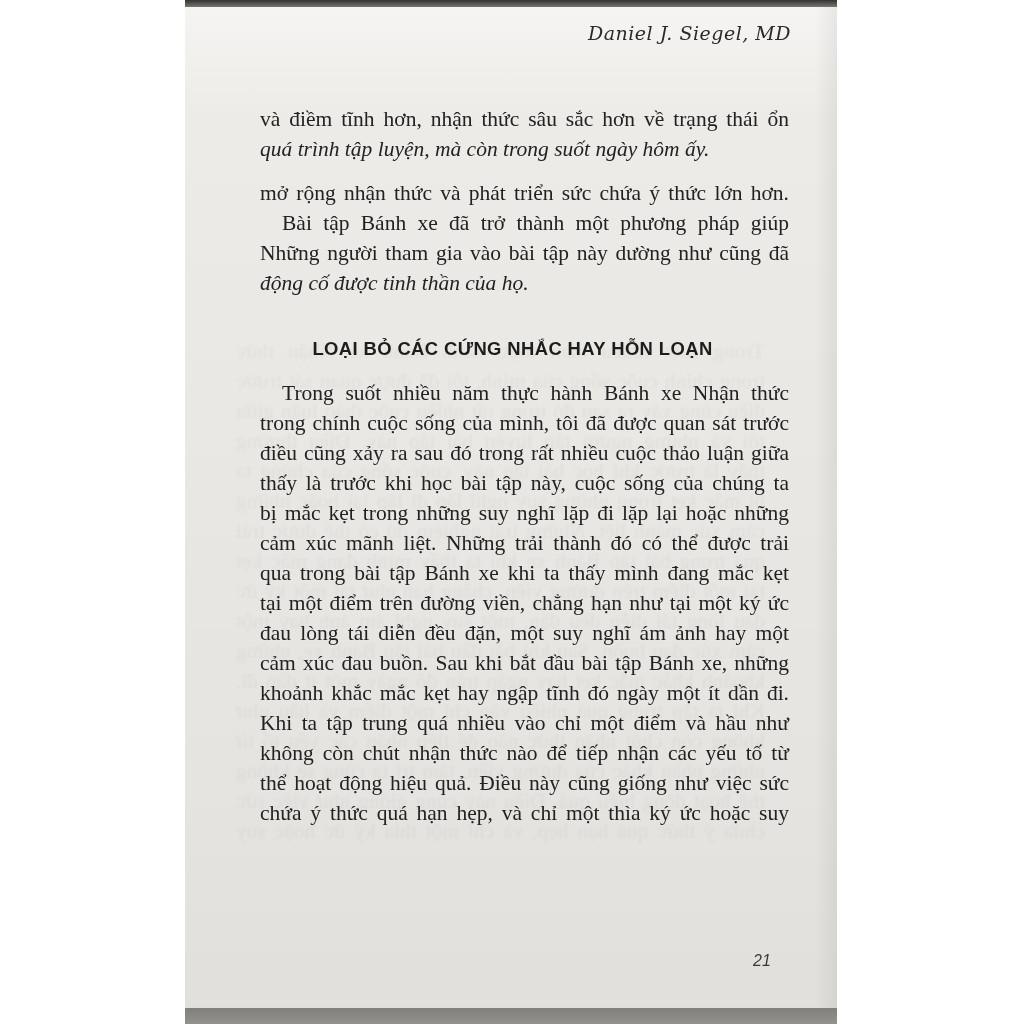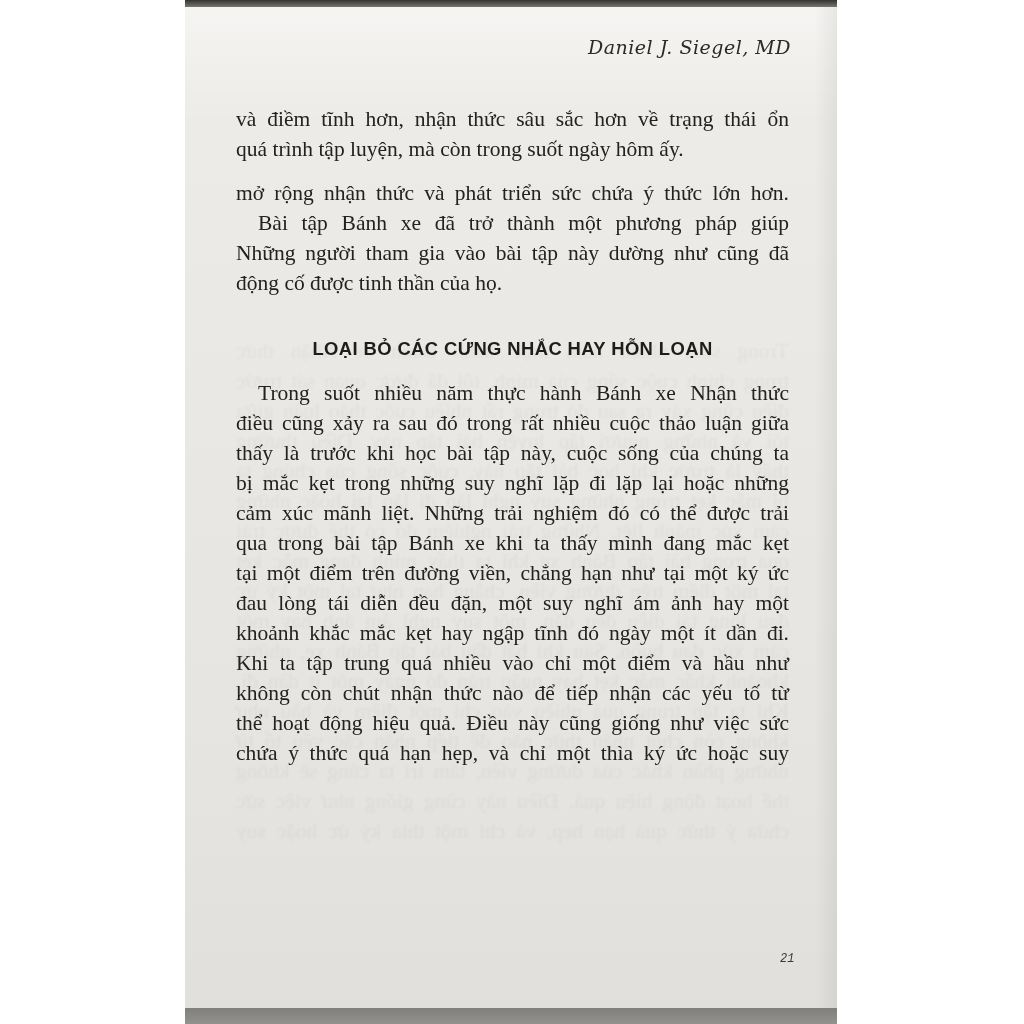--- a/index.html
+++ b/index.html
@@ -36,21 +36,21 @@
     background: linear-gradient(to bottom, var(--top_edge, #333331), #77756f);
   }
   .page-bottom-edge {
     position: absolute;
     left: 0; bottom: 0;
     width: 100%; height: 16px;
     background: linear-gradient(to bottom, #817f7c, var(--bottom_edge, #94928f));
   }
   .running-header {
     position: absolute;
-    top: 36px;
+    top: 22px;
     left: 0;
     width: 606px; 
     text-align: right;
     font-family: "DejaVu Serif", serif;
     font-style: italic;
     font-size: 19px;
     letter-spacing: 0.5px;
     color: #2a2a28;
   }
   .content-column {
@@ -62,42 +62,43 @@
     font-size: 21.5px;
     line-height: 30px;
   }
   .paragraph { margin: 0; }
   .paragraph + .paragraph { margin-top: 14px; }
   .jline {
     text-align: justify;
     text-align-last: justify;
     text-justify: inter-word;
     height: 30px;
+    margin-left: 24px;
   }
   .jline.indent { text-indent: 22px; }
-  .jline.last { text-align-last: left; }
+  .jline.last { text-align-last: left; font-style: italic; }
   .section-heading {
     margin: 36px 0 14px 0;
     height: 30px;
     line-height: 30px;
     text-align: center;
     font-family: "Liberation Sans", sans-serif;
     font-weight: 700;
     font-size: 19px;
     letter-spacing: 0.4px;
     color: #1d1d1b;
     transform: scaleX(0.97);
   }
   .page-number {
     position: absolute;
-    left: 595px;
+    left: 568px;
     top: 952px;
-    font-family: Liberation Mono, monospace;
+    font-family: Liberation Sans, sans-serif;
     font-style: italic;
-    font-size: 12px;
+    font-size: 16px;
     color: #3a3a38;
   }
   
   .ghost {
     position: absolute;
     left: 51px;
     top: 336px;
     width: 553px;
     font-size: 21.5px;
     line-height: 30px;
@@ -149,27 +150,29 @@
           <div class="jline">mở rộng nhận thức và phát triển sức chứa ý thức lớn hơn.</div>
           <div class="jline indent">Bài tập Bánh xe đã trở thành một phương pháp giúp</div>
           <div class="jline">Những người tham gia vào bài tập này dường như cũng đã</div>
           <div class="jline last">động cố được tinh thần của họ.</div>
         </div>
 
       <div class="section-heading">LOẠI BỎ CÁC CỨNG NHẮC HAY HỖN LOẠN</div>
 
       <div class="paragraph">
           <div class="jline indent">Trong suốt nhiều năm thực hành Bánh xe Nhận thức</div>
+          <div class="jline">trong chính cuộc sống của mình, tôi đã được quan sát trước</div>
           <div class="jline">điều cũng xảy ra sau đó trong rất nhiều cuộc thảo luận giữa</div>
           <div class="jline">thấy là trước khi học bài tập này, cuộc sống của chúng ta</div>
           <div class="jline">bị mắc kẹt trong những suy nghĩ lặp đi lặp lại hoặc những</div>
-          <div class="jline">cảm xúc mãnh liệt. Những trải nghiệm đó có thể được trải</div>
+          <div class="jline">cảm xúc mãnh liệt. Những trải thành đó có thể được trải</div>
           <div class="jline">qua trong bài tập Bánh xe khi ta thấy mình đang mắc kẹt</div>
           <div class="jline">tại một điểm trên đường viền, chẳng hạn như tại một ký ức</div>
           <div class="jline">đau lòng tái diễn đều đặn, một suy nghĩ ám ảnh hay một</div>
+          <div class="jline">cảm xúc đau buồn. Sau khi bắt đầu bài tập Bánh xe, những</div>
           <div class="jline">khoảnh khắc mắc kẹt hay ngập tĩnh đó ngày một ít dần đi.</div>
           <div class="jline">Khi ta tập trung quá nhiều vào chỉ một điểm và hầu như</div>
           <div class="jline">không còn chút nhận thức nào để tiếp nhận các yếu tố từ</div>
           <div class="jline">thể hoạt động hiệu quả. Điều này cũng giống như việc sức</div>
           <div class="jline">chứa ý thức quá hạn hẹp, và chỉ một thìa ký ức hoặc suy</div>
         </div>
 
     </div>
 
     <div class="page-number">21</div>

